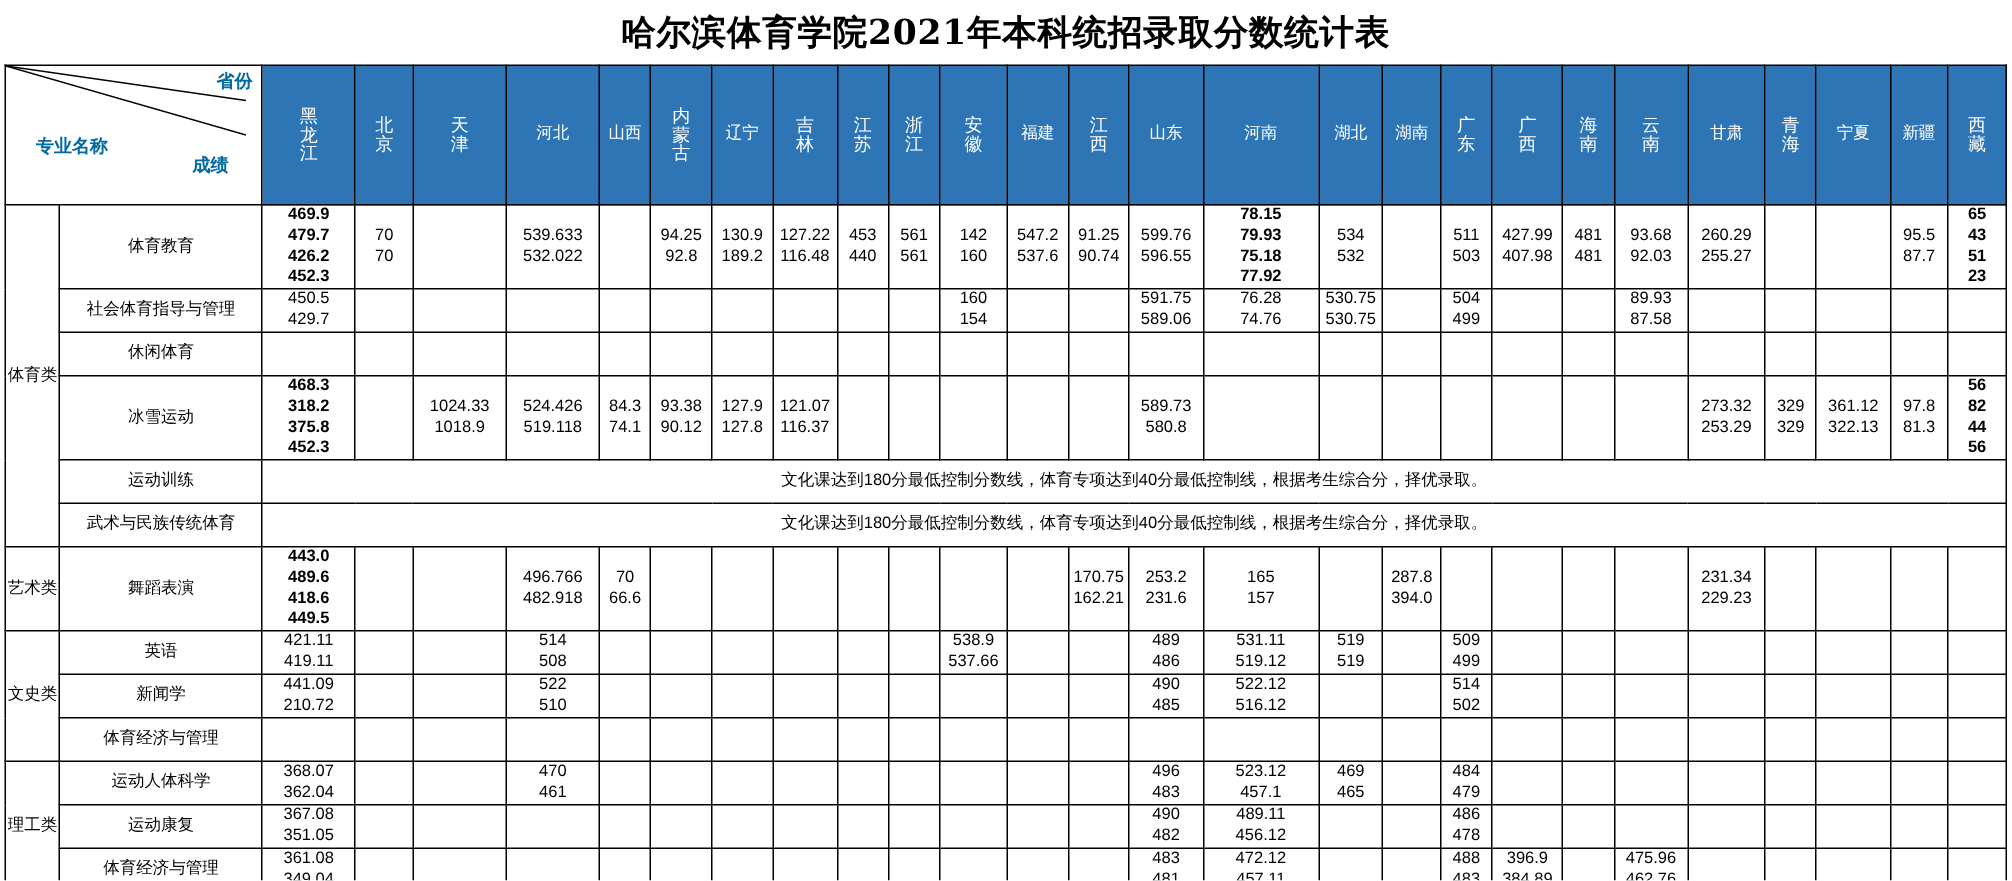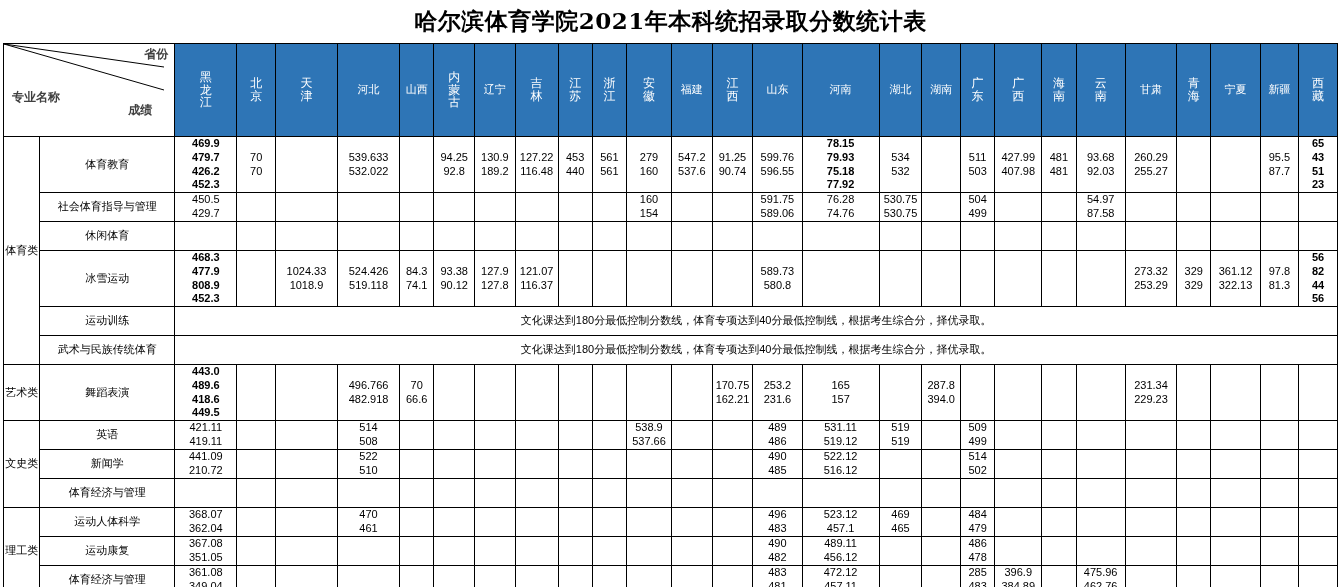--- a/index.html
+++ b/index.html
@@ -5,24 +5,24 @@
   html,body{margin:0;padding:0;background:#ffffff;}
   body{font-family:"Liberation Sans","DejaVu Sans",sans-serif;color:#000;}
   #page{width:1341px;height:587px;position:relative;overflow:hidden;background:#fff;}
   .title{text-align:center;font-family:"DejaVu Serif","Liberation Serif",serif;font-weight:bold;font-size:23px;letter-spacing:0.5px;padding-top:6px;padding-bottom:6px;}
   table.main{border-collapse:collapse;table-layout:fixed;width:1335px;margin-left:3px;}
   table.main td,table.main th{border:1px solid #000;font-size:11px;text-align:center;vertical-align:middle;padding:0;line-height:1.25;}
   .hdr{background:#2e75b6;color:#fff;font-weight:normal;font-size:12px;}
   .hdr-v{font-size:12px;line-height:1.05;}
   .corner{position:relative;background:#fff;padding:0;}
   .corner svg{position:absolute;left:0;top:0;}
-  .corner span{position:absolute;font-size:12px;color:#404040;white-space:nowrap;}
+  .corner span{position:absolute;font-size:12px;color:#0369a1;white-space:nowrap;}
   .c-prov{right:6px;top:3px;}
   .c-score{right:22px;top:24px;margin-top:35px;}
-  .c-major{left:8px;top:46px;}
+  .c-major{left:20px;top:46px;}
   .rowlabel{font-size:12px;}
   .majorcell{font-size:12px;}
   .twoline{display:flex;flex-direction:column;justify-content:center;height:100%;}
   .twoline span{display:block;white-space:nowrap;}
   .cellpad{padding:2px 1px;height:28px;}
   .merged-note{font-size:12px;}
   .dualcol{display:flex;justify-content:space-around;}
   .dualcol span{white-space:nowrap;font-weight:bold;}
 </style>
 </head>
@@ -233,21 +233,21 @@
             </div>
           </td>
           <td class="cellpad">
             <div class="twoline">
               <span>561</span>
               <span>561</span>
             </div>
           </td>
           <td class="cellpad">
             <div class="twoline">
-              <span>279</span>
+              <span>142</span>
               <span>160</span>
             </div>
           </td>
           <td class="cellpad">
             <div class="twoline">
               <span>547.2</span>
               <span>537.6</span>
             </div>
           </td>
           <td class="cellpad">
@@ -379,21 +379,21 @@
           <td class="cellpad">
             <div class="twoline">
               <span>504</span>
               <span>499</span>
             </div>
           </td>
           <td class="cellpad"></td>
           <td class="cellpad"></td>
           <td class="cellpad">
             <div class="twoline">
-              <span>54.97</span>
+              <span>89.93</span>
               <span>87.58</span>
             </div>
           </td>
           <td class="cellpad"></td>
           <td class="cellpad"></td>
           <td class="cellpad"></td>
           <td class="cellpad"></td>
           <td class="cellpad"></td>
         </tr>
         <tr>
@@ -424,24 +424,24 @@
           <td class="cellpad"></td>
           <td class="cellpad"></td>
           <td class="cellpad"></td>
         </tr>
         <tr>
           <td class="majorcell cellpad">冰雪运动</td>
           <td class="cellpad">
             <div class="twoline">
               <span class="dualcol">
                 <span>468.3</span>
-                <span>477.9</span>
-              </span>
-              <span class="dualcol">
-                <span>808.9</span>
+                <span>318.2</span>
+              </span>
+              <span class="dualcol">
+                <span>375.8</span>
                 <span>452.3</span>
               </span>
             </div>
           </td>
           <td class="cellpad"></td>
           <td class="cellpad">
             <div class="twoline">
               <span>1024.33</span>
               <span>1018.9</span>
             </div>
@@ -901,21 +901,21 @@
           <td class="cellpad">
             <div class="twoline">
               <span>472.12</span>
               <span>457.11</span>
             </div>
           </td>
           <td class="cellpad"></td>
           <td class="cellpad"></td>
           <td class="cellpad">
             <div class="twoline">
-              <span>285</span>
+              <span>488</span>
               <span>483</span>
             </div>
           </td>
           <td class="cellpad">
             <div class="twoline">
               <span>396.9</span>
               <span>384.89</span>
             </div>
           </td>
           <td class="cellpad"></td>

